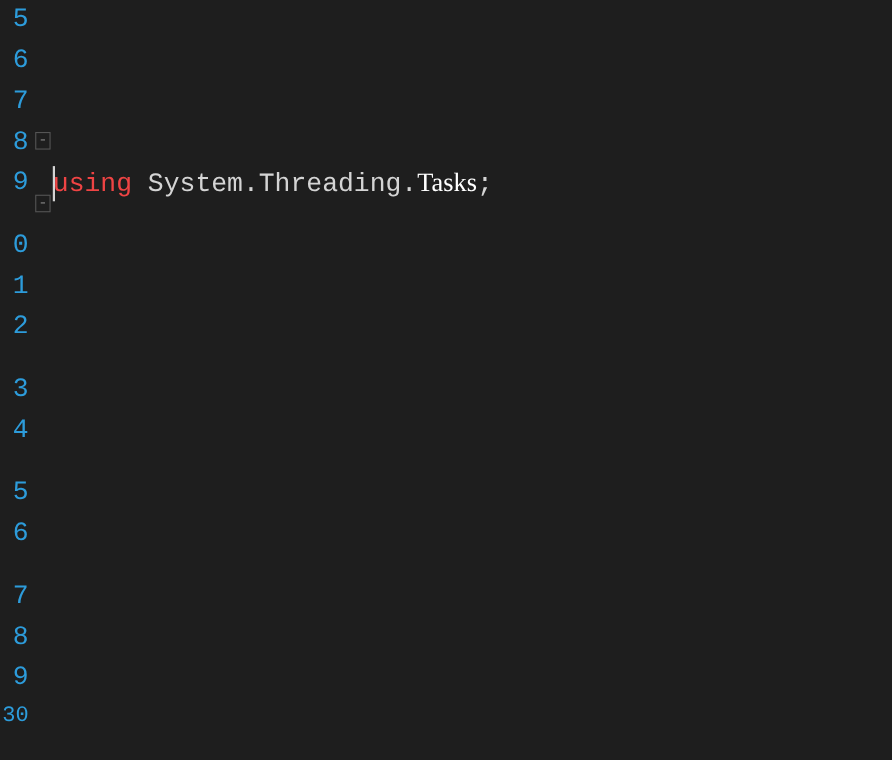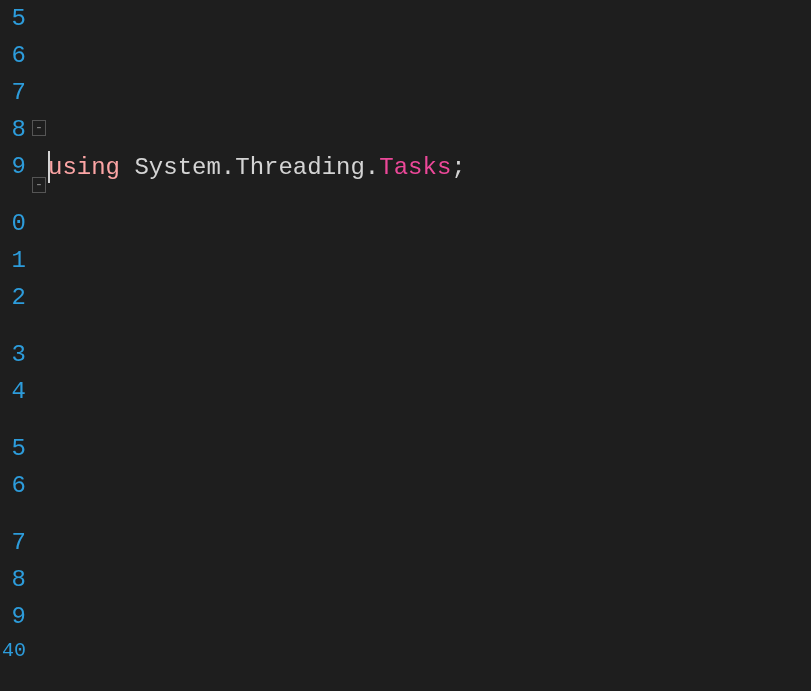--- a/index.html
+++ b/index.html
@@ -39,22 +39,22 @@
     border: 1px solid #555;
     background: #1e1e1e;
     cursor: pointer;
   }
   .code {
     flex: 1;
     white-space: pre;
     position: relative;
   }
   .line { height: 37px; position: relative; }
-  .kw-using { color: #fca5a5; } 
-  .type     { color: #ec4899; } 
+  .kw-using { color: #ef4444; } 
+  .type     { color: #ffffff; font-family: Liberation Serif, serif; } 
   .ident    { color: #d4d4d4; }
   .punc     { color: #d4d4d4; }
   .caret {
     display: inline-block;
     width: 2px;
     height: 32px;
     background: #d4d4d4;
     vertical-align: middle;
     margin-right: -2px;
   }
@@ -75,21 +75,21 @@
   <div class="ln" style="height:20px"></div>
   <div class="ln">3</div>
   <div class="ln">4</div>
   <div class="ln" style="height:20px"></div>
   <div class="ln">5</div>
   <div class="ln">6</div>
   <div class="ln" style="height:20px"></div>
   <div class="ln">7</div>
   <div class="ln">8</div>
   <div class="ln">9</div>
-  <div class="ln" style="height:10px;font-size:20px">40</div>
+  <div class="ln" style="height:10px;font-size:20px">30</div>
 </div>
 
 <div class="fold-col">
   <div class="fold-mark" style="top:120px">-</div>
   <div class="fold-mark" style="top:177px">-</div>
 </div>
 
 <div class="code">
 
   

